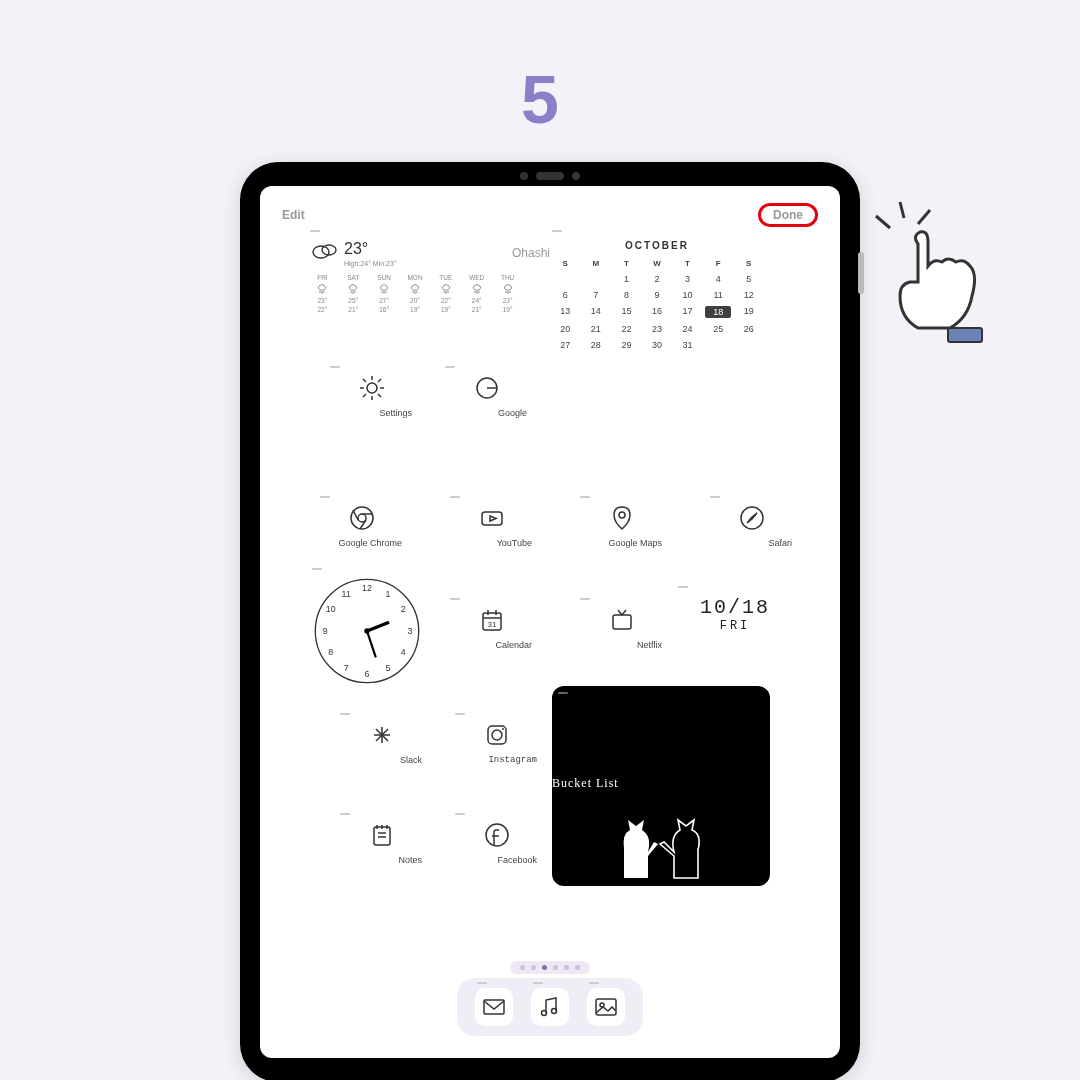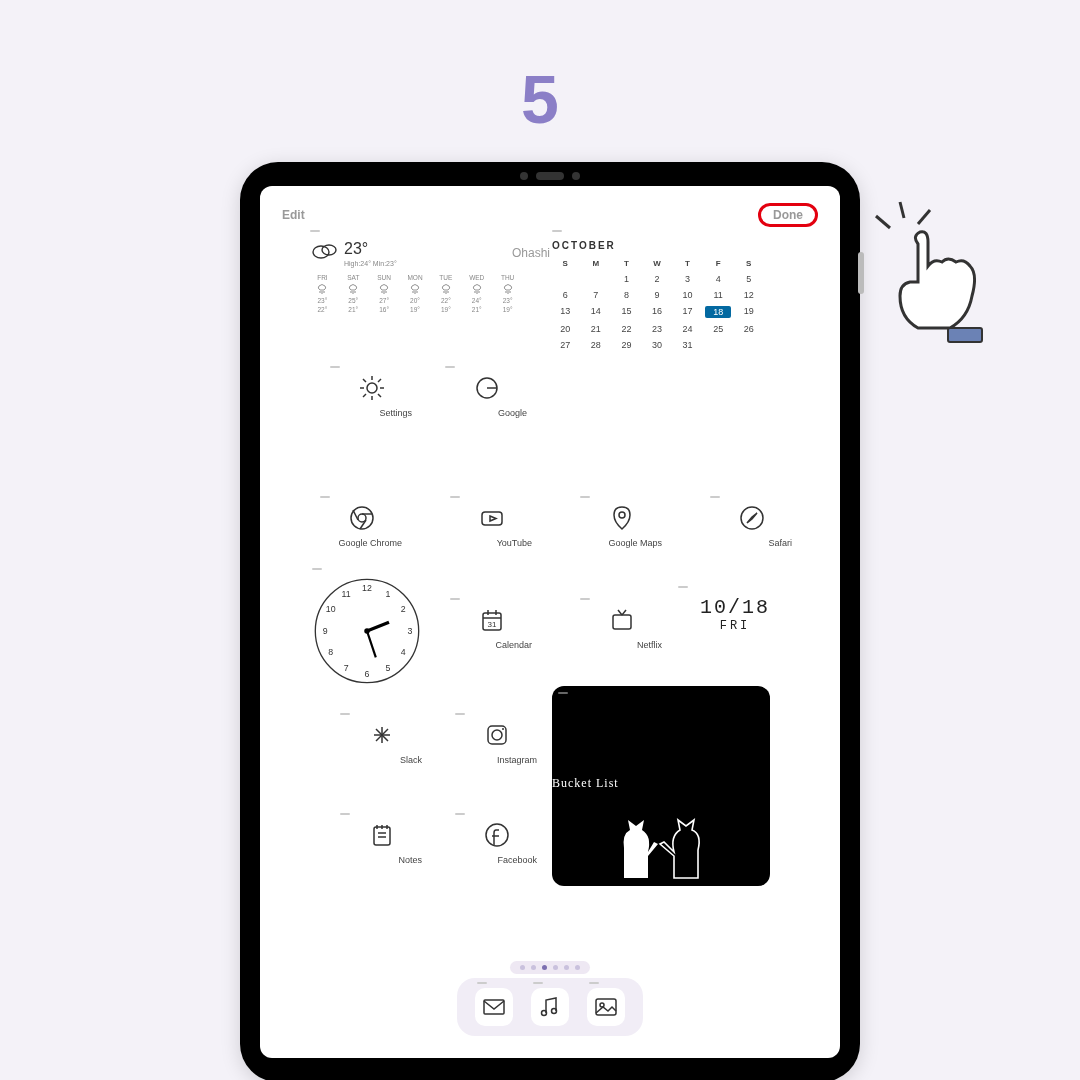--- a/index.html
+++ b/index.html
@@ -46,24 +46,24 @@
   .w-temp { font-size:16px; color:#333; font-weight:500;}
   .w-sub { font-size:7px; color:#888; margin-top:2px;}
   .forecast { display:flex; gap:6px; margin-top:6px;}
   .fday { width:26px; text-align:center; font-size:6.5px; color:#888; line-height:1.4;}
   .fday svg { display:block; margin:1px auto;}
   .w-loc { position:absolute; left:230px; top:20px; font-size:12px; color:#999;}
   .remove { position:absolute; width:10px; height:2px; background:#ccc; border-radius:1px;}
 
   
   .cal { position:absolute; left:270px; top:14px; width:210px; font-size:9px;}
-  .cal-title { letter-spacing:2px; font-size:10px; font-weight:600; color:#333; margin-bottom:8px;}
+  .cal-title { letter-spacing:2px; font-size:10px; font-weight:600; color:#333; margin-bottom:8px;text-align:center;}
   .cal-grid { display:grid; grid-template-columns:repeat(7,1fr); gap:6px 4px; text-align:center; color:#444;}
   .cal-grid .dow { font-weight:600; font-size:8px;}
-  .cal-today { background:#0369a1; color:#fff; border-radius:2px; padding:1px 0;}
+  .cal-today { background:#404040; color:#fff; border-radius:2px; padding:1px 0;}
 
   
   .app { position:absolute; width:80px; text-align:right; font-size:9px; color:#444;}
   .app .icon { width:28px; height:28px; margin:0 auto 6px auto; display:flex; align-items:center; justify-content:center;}
   .app .remove { left:-2px; top:-8px;}
   .appbox { stroke:#333; stroke-width:1.4; fill:none;}
 
   
   .clock { position:absolute; left:30px; top:350px; width:110px; height:110px;}
   .clock .remove{ left:0; top:-8px;}
@@ -359,21 +359,21 @@
                 <g stroke="#333" stroke-width="1.5" fill="none">
                   <line x1="14" y1="6" x2="14" y2="22"></line>
                   <line x1="6" y1="14" x2="22" y2="14"></line>
                   <line x1="8" y1="8" x2="20" y2="20"></line>
                   <line x1="20" y1="8" x2="8" y2="20"></line>
                 </g>
               </svg>
             </div>
             <div>Slack</div>
           </div>
-          <div class="app" style="left: 175px; top: 495px;">
+          <div class="app" style="left: 175px; top: 495px; font-family: Liberation Mono, monospace;">
             <span class="remove"></span>
             <div class="icon">
               <svg width="28" height="28">
                 <rect x="5" y="5" width="18" height="18" rx="4" stroke="#333" stroke-width="1.5" fill="none"></rect>
                 <circle cx="14" cy="14" r="5" stroke="#333" stroke-width="1.5" fill="none"></circle>
                 <circle cx="20" cy="8" r="1" fill="#333"></circle>
               </svg>
             </div>
             <div>Instagram</div>
           </div>

